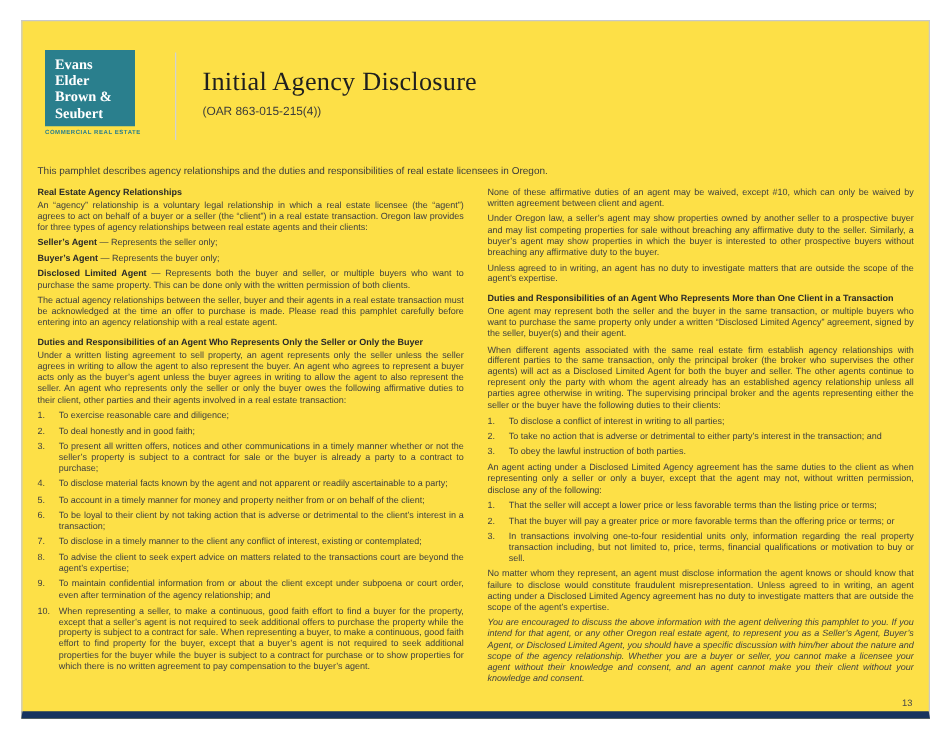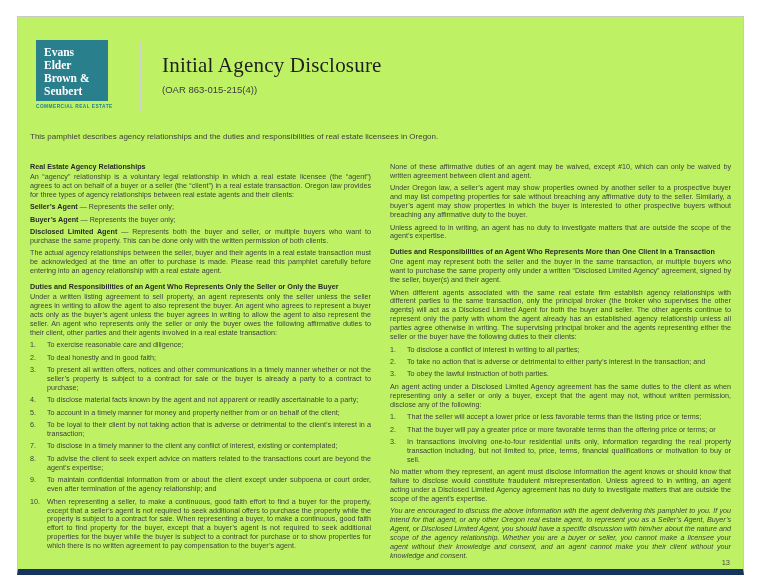--- a/index.html
+++ b/index.html
@@ -3,21 +3,21 @@
 <meta charset="utf-8">
 <style>
   html,body { margin:0; padding:0; }
   body {
     width:761px; height:588px; position:relative; background:#ffffff;
     font-family:"Liberation Sans", sans-serif; color:#3f3f3f;
     -webkit-font-smoothing:antialiased;
   }
   .page {
     position:absolute; left:17px; top:16px; width:727px; height:559px;
-    box-sizing:border-box; background:#bef264;
+    box-sizing:border-box; background:#fde047;
     border:1px solid #c9c9c9; border-bottom:6px solid #17345e;
   }
   .page-inner { position:relative; height:100%; padding:0 12px; box-sizing:border-box; overflow:hidden; }
 
   
   .header { display:flex; margin-top:23px; margin-left:6px; }
   .logo-wrap { width:86px; flex:none; }
   .logo-box {
     width:72px; height:61px; box-sizing:border-box; background:#2a7f8d;
     color:#ffffff; padding:6px 4px 0 8px;
@@ -33,21 +33,21 @@
     font-family:"Liberation Serif", serif; font-size:21px; color:#1f1f1f;
     letter-spacing:0.2px;
   }
   .doc-subtitle { font-size:9.5px; color:#3c3c3c; margin-top:6px; }
 
   
   .intro { margin-top:20px; }
   .intro p { margin:0 0 4px; font-size:8px; line-height:1.25; color:#3d3d3d; }
 
   
-  .cols { display:flex; gap:19px; margin-top:21px; }
+  .cols { display:flex; gap:19px; margin-top:8px; }
   .col { flex:1; min-width:0; }
   .body { font-size:7.2px; line-height:1.24; color:#3f3f3f; text-align:justify; margin:0 0 3.5px; }
   .lead { color:#2a2a2a; }
   h3.sec {
     font-size:7.2px; line-height:1.24; font-weight:bold; color:#2a2a2a;
     margin:7px 0 1px; text-align:left;
   }
   .col > :first-child { margin-top:0; }
   .dlist { margin:1.5px 0 0; }
   .ditem { display:flex; margin:0 0 3.5px; }

